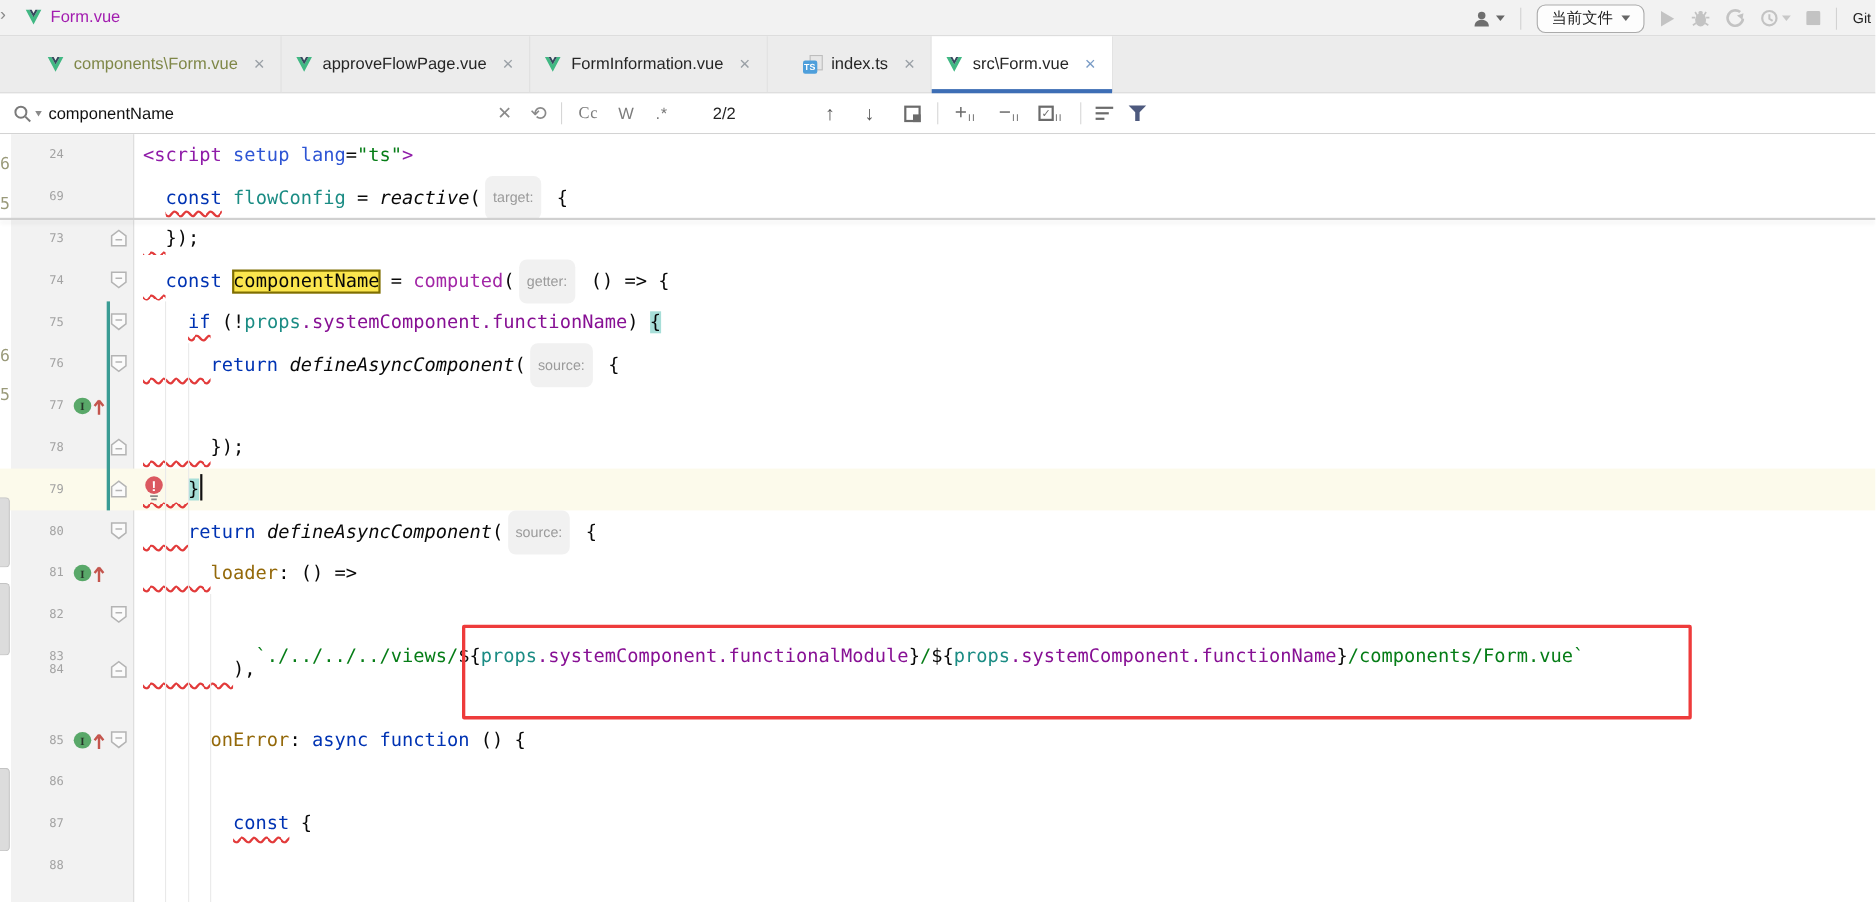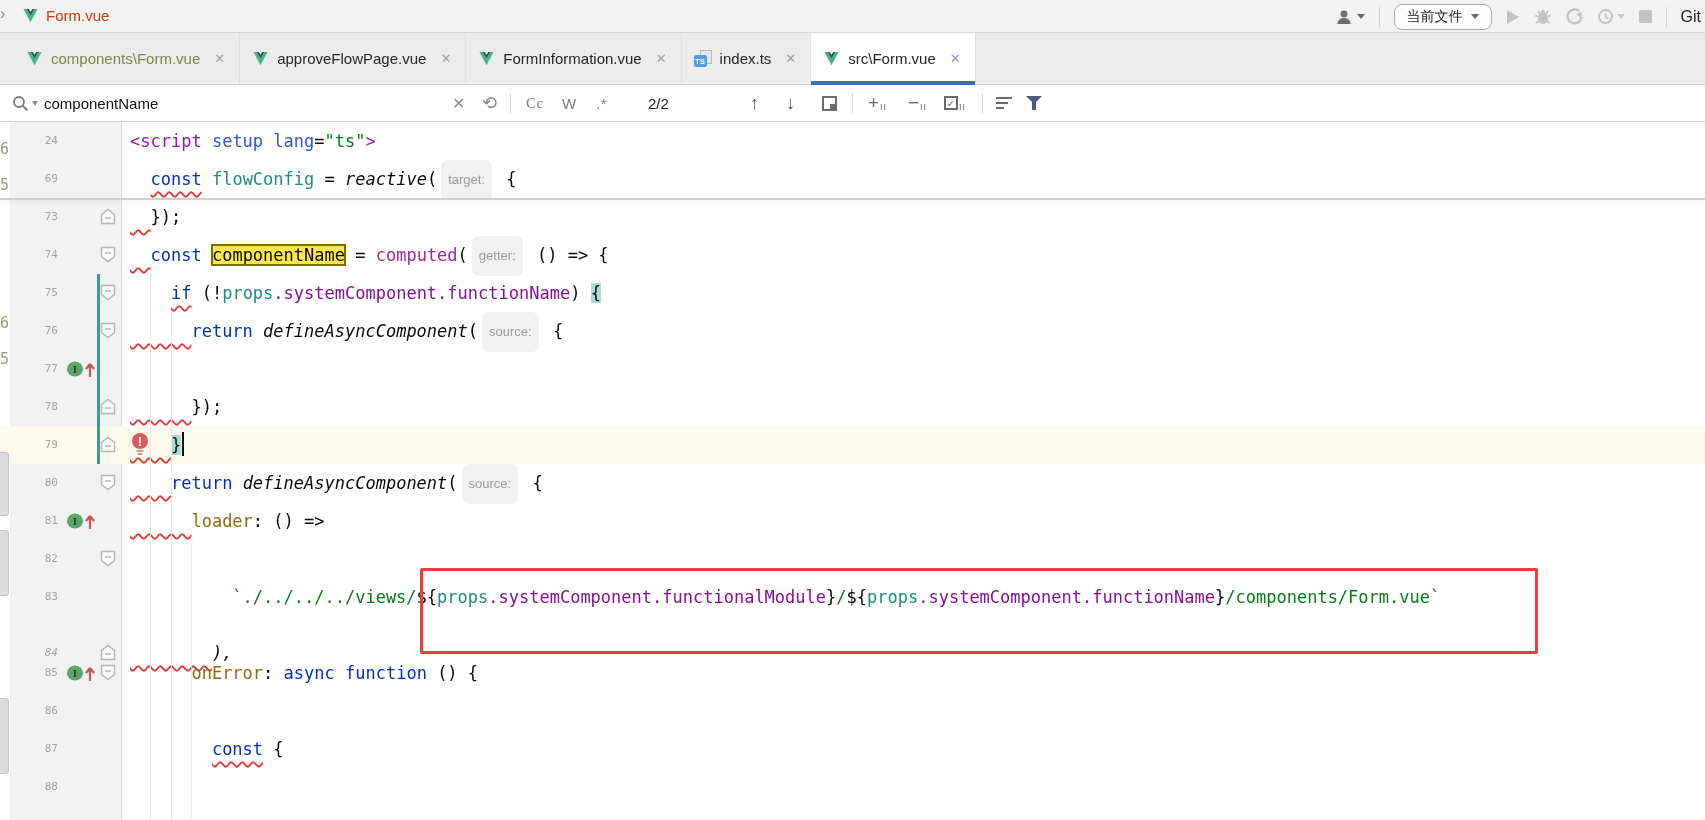--- a/index.html
+++ b/index.html
@@ -5,43 +5,43 @@
   * { margin:0; padding:0; box-sizing:border-box; }
   html,body { width:1705px; height:820px; overflow:hidden; background:#fff;
               font-family:"Liberation Sans", sans-serif; }
   .app { position:relative; width:1705px; height:820px; }
 
   
   .titlebar { position:absolute; left:0; top:0; width:1705px; height:33px;
               background:#f2f2f2; border-bottom:1px solid #d8d8d8; }
   .tb-chevron { position:absolute; left:0px; top:5px; color:#8a8a8a; font-size:16px; }
   .tb-vue { position:absolute; left:22px; top:8px; width:17px; height:16px; }
-  .tb-title { position:absolute; left:46px; top:7px; font-size:15px; color:#c2410c; }
+  .tb-title { position:absolute; left:46px; top:7px; font-size:15px; color:#a21caf; }
   .tb-right { position:absolute; right:0; top:0; height:33px; display:flex; align-items:center; gap:14px; padding-right:4px; }
   .tb-sep { width:1px; height:20px; background:#d2d2d2; }
   .icn { display:inline-flex; align-items:center; justify-content:center; }
   .combo { display:flex; align-items:center; gap:8px; border:1px solid #ababab; border-radius:8px;
            background:#fdfdfd; padding:3px 12px; height:26px; font-size:14px; color:#222; }
   .mini-arrow { width:0; height:0; border-left:4px solid transparent; border-right:4px solid transparent;
                 border-top:5px solid #666; display:inline-block; }
   .ghost { opacity:.55; }
-  .git-label { font-size:16px; color:#222; }
+  .git-label { font-size:13px; color:#222; }
 
   
   .tabbar { position:absolute; left:0; top:33px; width:1705px; height:52px; background:#ececec;
-            border-bottom:1px solid #d4d4d4; display:flex; align-items:stretch; padding-left:14px; }
+            border-bottom:1px solid #d4d4d4; display:flex; align-items:stretch; padding-left:30px; }
   .tab { position:relative; display:flex; align-items:center; gap:8px; padding:0 14px 0 12px;
          font-size:15px; color:#262626; border-right:1px solid #e0e0e0; cursor:default; }
   .tab .vueico { width:17px; height:16px; }
   .tab .close { font-size:13px; color:#9aa0a6; margin-left:6px; }
   .tab.active { background:#ffffff; }
   .tab.active::after { content:""; position:absolute; left:0; right:0; bottom:-1px; height:4px; background:#3d6eb5; }
   .tab.active .close { color:#7a9cc6; }
   .tab.modified { color:#7f8748; }
-  .tsico { position:relative; width:18px; height:17px; }
+  .tsico { position:relative; width:18px; height:17px;margin-left:20px; }
   .tsico .sheet { position:absolute; right:0; top:0; width:12px; height:14px; background:#e7e7e7; border:1px solid #bdbdbd; }
   .tsico .badge { position:absolute; left:0; bottom:0; width:13px; height:12px; background:#4e9fdb; color:#fff;
                   font-size:8px; font-weight:bold; display:flex; align-items:center; justify-content:center; border-radius:2px; }
 
   
   .searchbar { position:absolute; left:0; top:85px; width:1705px; height:37px; background:#ffffff;
                border-bottom:1px solid #cfcfcf; }
   .sb { position:absolute; top:0; height:36px; display:flex; align-items:center; }
   .sb-q { left:12px; gap:3px; }
   .sb-query { position:absolute; left:44px; top:0; height:36px; display:flex; align-items:center;
@@ -366,21 +366,21 @@
           <span class="lnum">82</span>
           <span class="gut-fold"><svg width="16" height="17" viewBox="0 0 16 17">
               <path d="M1.5 1.5h13v9l-6.5 5-6.5-5z" fill="#fbfbfb" stroke="#b4b4b4" stroke-width="1.4"></path>
               <path d="M5 7h6" stroke="#b4b4b4" stroke-width="1.4"></path>
             </svg></span>
         </div>
         <div class="row" style="top: 456px;">
           <span class="lnum">83</span>
           <span class="codeline"><span class="tok-txt">          </span><span class="tok-str">`./../../../views/</span><span class="tok-txt">${</span><span class="tok-var">props</span><span class="tok-prop">.systemComponent</span><span class="tok-prop">.functionalModule</span><span class="tok-txt">}</span><span class="tok-str">/</span><span class="tok-txt">${</span><span class="tok-var">props</span><span class="tok-prop">.systemComponent</span><span class="tok-prop">.functionName</span><span class="tok-txt">}</span><span class="tok-str">/components/Form.vue`</span></span>
         </div>
-        <div class="row" style="top: 512px; font-style: italic;">
+        <div class="row" style="top: 468px;">
           <span class="lnum">84</span>
           <span class="gut-fold"><svg width="16" height="17" viewBox="0 0 16 17">
               <path d="M1.5 6.5l6.5-5 6.5 5v9h-13z" fill="#fbfbfb" stroke="#b4b4b4" stroke-width="1.4"></path>
               <path d="M5 10h6" stroke="#b4b4b4" stroke-width="1.4"></path>
             </svg></span>
           <span class="codeline"><span class="tok-txt wv">        </span><span class="tok-txt">),</span></span>
         </div>
         <div class="row" style="top: 532px;">
           <span class="lnum">85</span>
           <span class="gut-impl"><svg width="32" height="19" viewBox="0 0 32 19">

